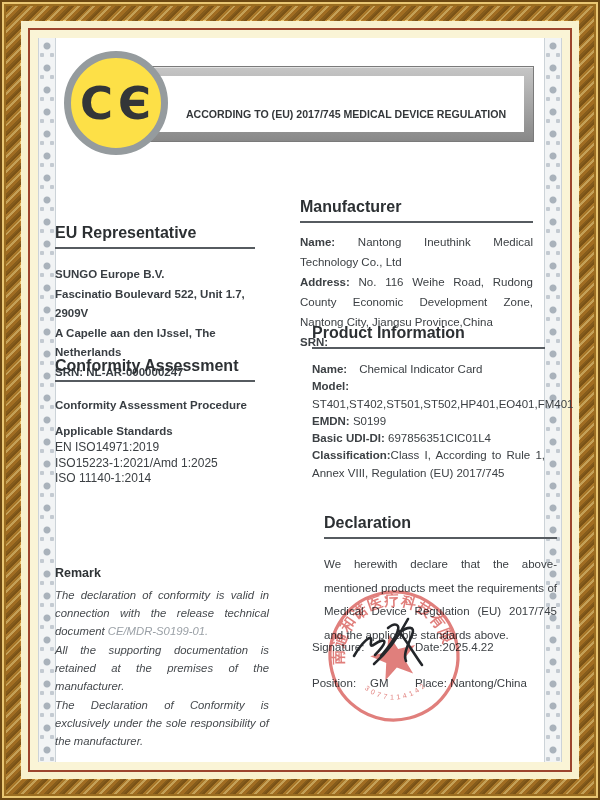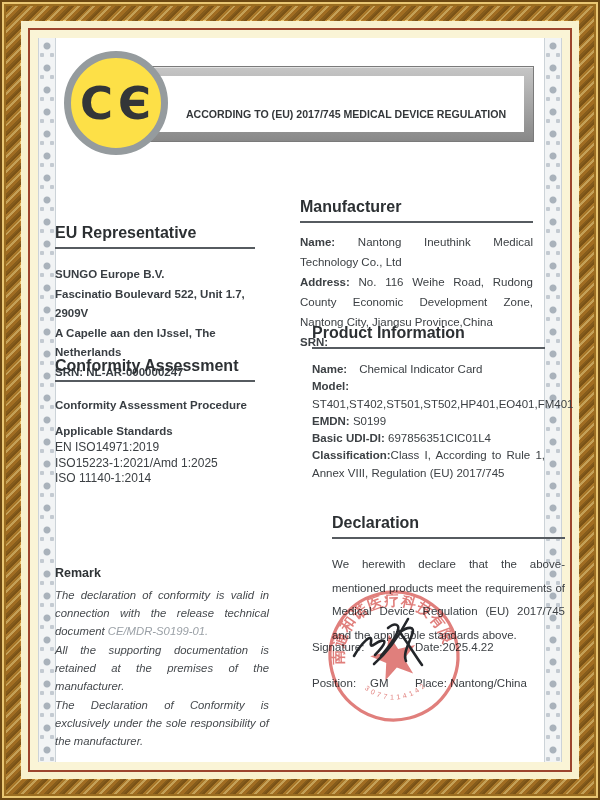--- a/index.html
+++ b/index.html
@@ -106,21 +106,21 @@
 
   #manu{left:300px;top:198px;width:233px;}
   #manu .sec-title,#prod .sec-title,#decl .sec-title{width:233px;}
   #manu .body-txt{margin-top:9px;line-height:20px;}
 
   #prod{left:312px;top:324px;width:233px;}
   #prod .rows{margin-top:12px;font-size:11.5px;color:#3c4044;line-height:17.3px;}
   #prod .gap{display:inline-block;width:12px;}
   #prod .cls{text-align:justify;}
 
-  #decl{left:332px;top:514px;width:233px;}
+  #decl{left:324px;top:514px;width:233px;}
   #decl .body-txt{margin-top:14px;line-height:23.5px;}
 
   .sig-row{position:absolute;font-size:11.5px;color:#3c4044;}
   #sig-line{left:312px;top:641px;width:250px;}
   #pos-line{left:312px;top:677px;width:250px;}
   .sig-right{position:absolute;left:103px;top:0;}
   .pos-val{margin-left:14px;}
 
   
   #stamp{

